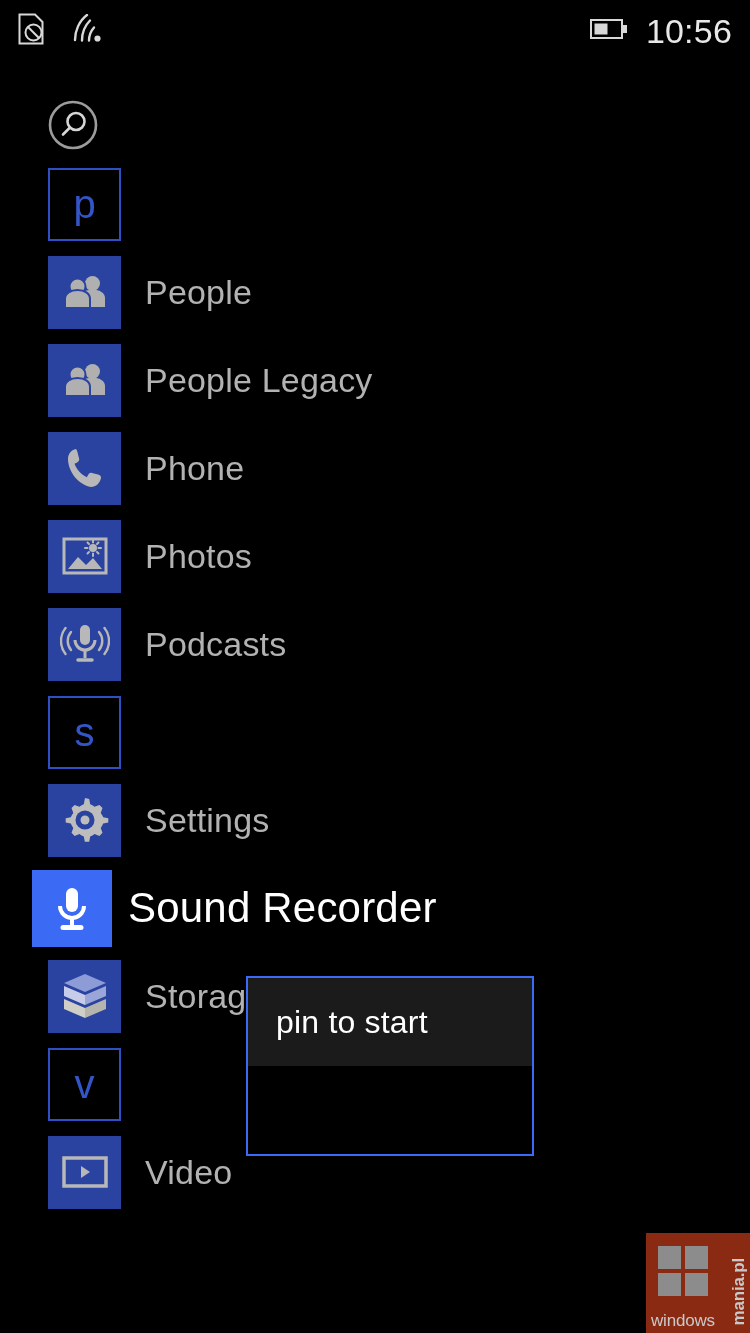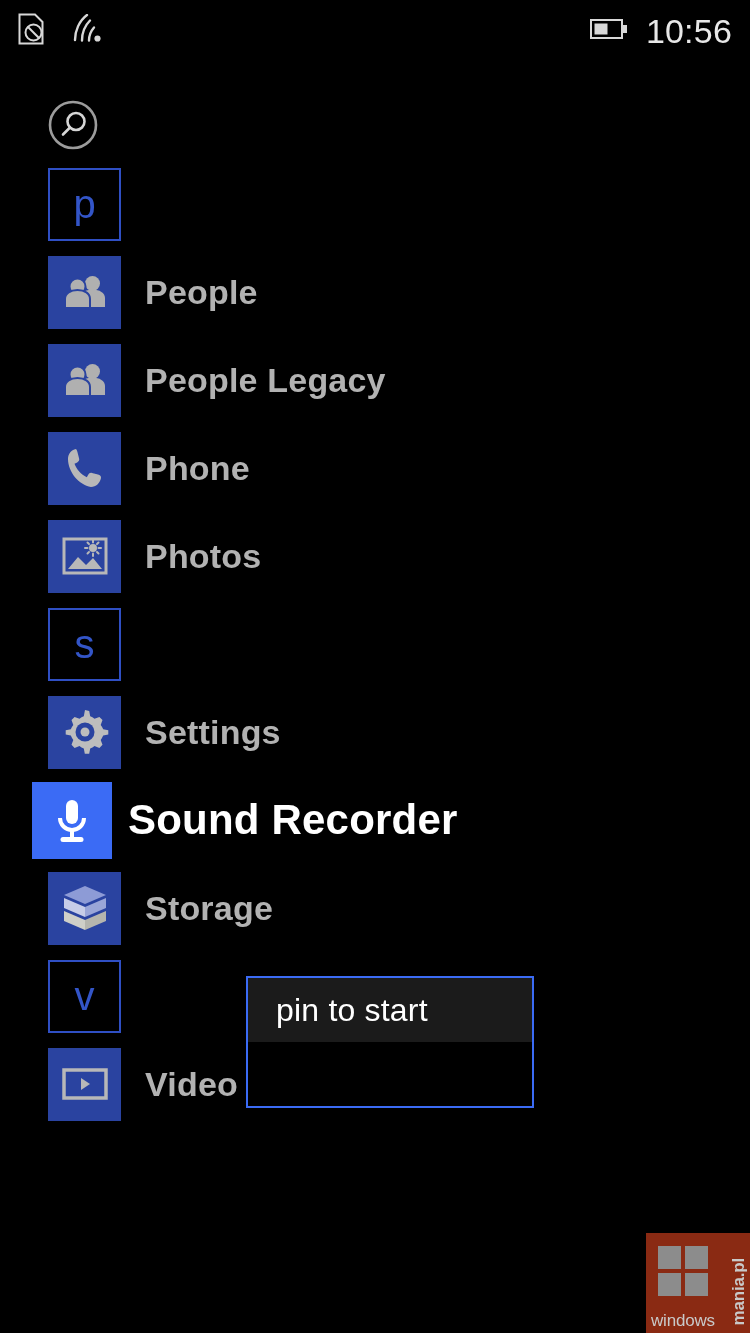--- a/index.html
+++ b/index.html
@@ -86,21 +86,21 @@
   .tile-letter-glyph {
     color: #3355c8;
     font-size: 40px;
     line-height: 1;
     font-weight: 300;
   }
   .app-label {
     margin-left: 24px;
     color: #b2b2b2;
     font-size: 34px;
-    font-weight: 700;
+    font-weight: 400;
     line-height: 1;
     letter-spacing: 0.2px;
     white-space: nowrap;
   }
 
   
   .app-row.selected .tile {
     width: 80px;
     height: 77px;
     margin-left: 32px;
@@ -113,21 +113,21 @@
   }
 
   .tile svg { display: block; }
 
   
   .context-menu {
     position: absolute;
     left: 246px;
     top: 976px;
     width: 288px;
-    height: 132px;
+    height: 180px;
     border: 2px solid #3b6bf5;
     box-sizing: border-box;
     background: #000000;
     z-index: 50;
   }
   .menu-item {
     height: 50%;
     display: flex;
     align-items: center;
     box-sizing: border-box;
@@ -283,20 +283,37 @@
           <line x1="25.5" y1="6.5" x2="27" y2="8"></line>
           <line x1="35" y1="16" x2="36.5" y2="17.5"></line>
           <line x1="36.5" y1="6.5" x2="35" y2="8"></line>
           <line x1="27" y1="16" x2="25.5" y2="17.5"></line>
         </g>
       </svg>
     </div>
     <span class="app-label">Photos</span>
   </div>
 
+  <div class="app-row">
+    <div class="tile">
+      <svg width="50" height="44" viewBox="0 0 50 44">
+        <rect x="20" y="3" width="10" height="20" rx="5" fill="#b8b8b8"></rect>
+        <path d="M15 18 a10 10 0 0 0 20 0" fill="none" stroke="#b8b8b8" stroke-width="3"></path>
+        <line x1="25" y1="28" x2="25" y2="36" stroke="#b8b8b8" stroke-width="3"></line>
+        <line x1="18" y1="38" x2="32" y2="38" stroke="#b8b8b8" stroke-width="3.5" stroke-linecap="round"></line>
+        <g fill="none" stroke="#b8b8b8" stroke-width="2.4" stroke-linecap="round">
+          <path d="M11 10 a14 14 0 0 0 0 18"></path>
+          <path d="M5.5 6 a21 21 0 0 0 0 26"></path>
+          <path d="M39 10 a14 14 0 0 1 0 18"></path>
+          <path d="M44.5 6 a21 21 0 0 1 0 26"></path>
+        </g>
+      </svg>
+    </div>
+    <span class="app-label">Podcasts</span>
+  </div>
 
   <div class="app-row">
     <div class="tile letter">
       <span class="tile-letter-glyph">s</span>
     </div>
   </div>
 
   <div class="app-row">
     <div class="tile">
       <svg width="48" height="48" viewBox="0 0 48 48">

